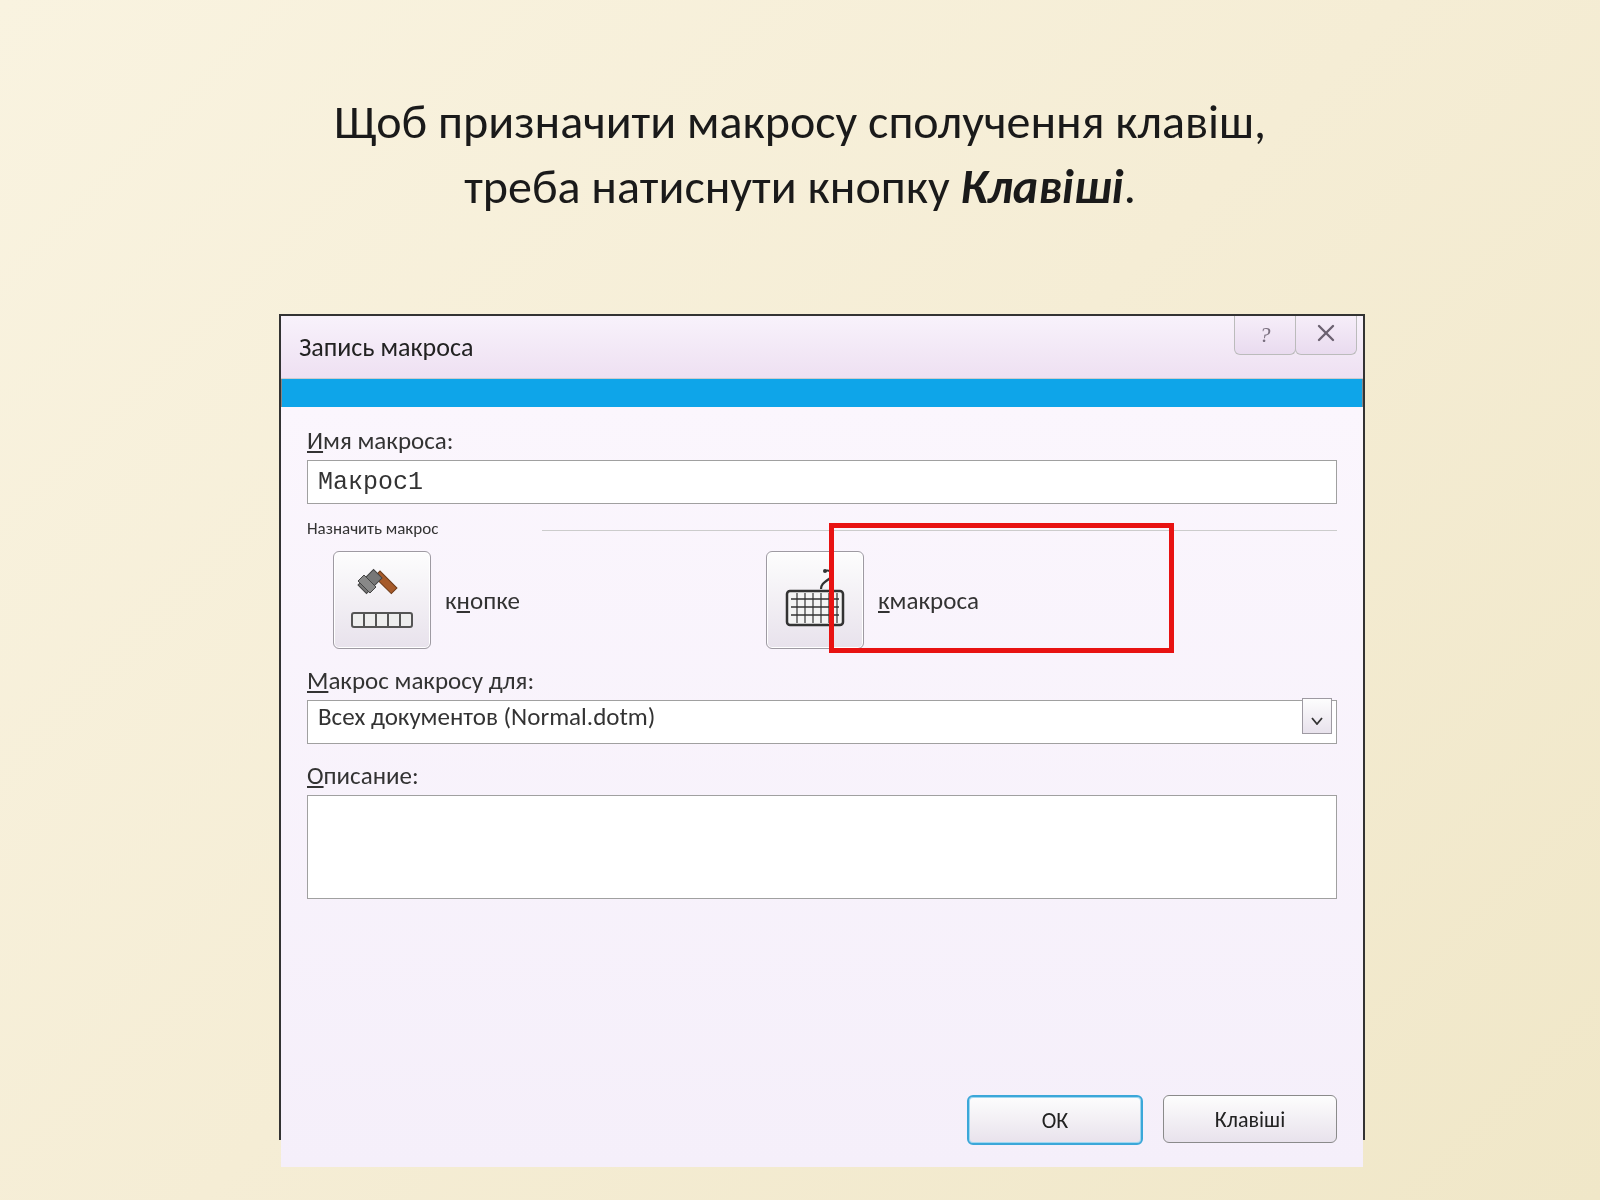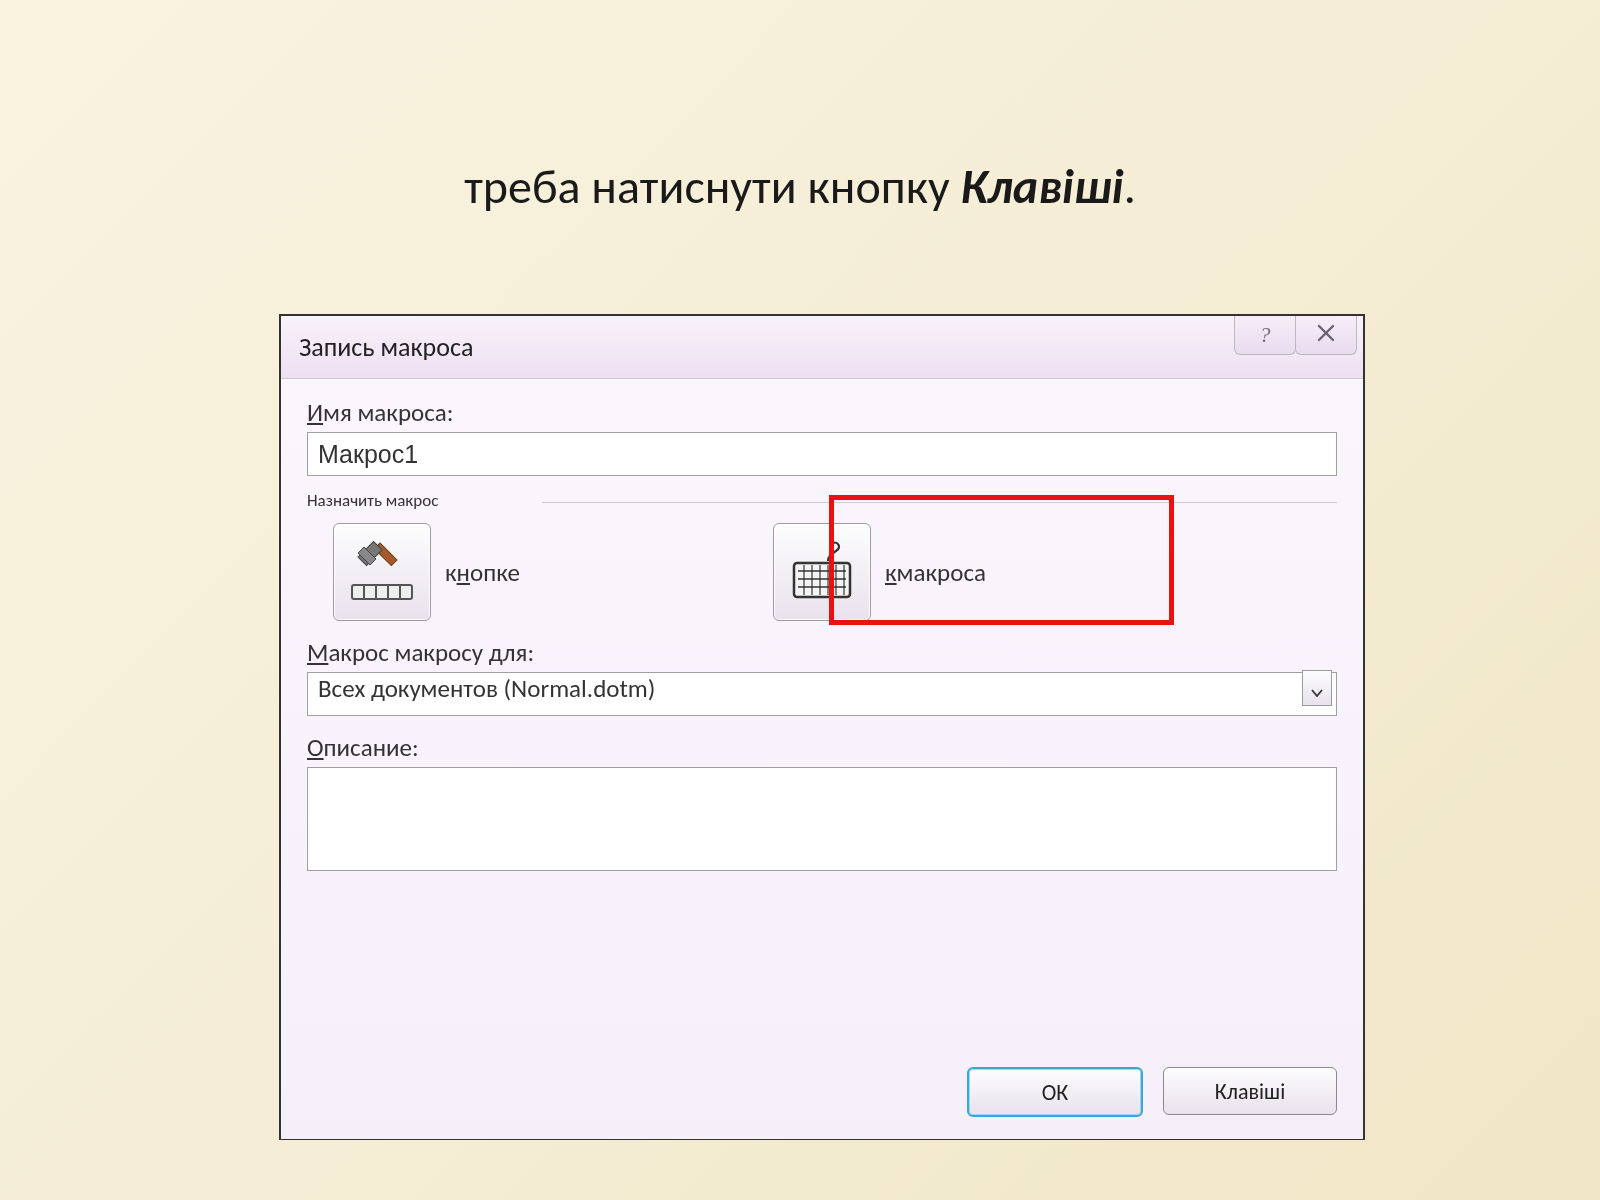--- a/index.html
+++ b/index.html
@@ -73,39 +73,40 @@
 
   
   .dialog-body {
     padding: 18px 26px 22px 26px;
     font-size: 25px;
     color: #333;
     background: linear-gradient(to bottom, #fbf6fd 0%, #f5effa 100%);
     height: calc(100% - 62px);
     box-sizing: border-box;
     position: relative;
+    margin-top: 28px;
   }
 
   .field-label {
     font-size: 25px;
     color: #333;
     margin-bottom: 4px;
   }
   .field-label .u { text-decoration: underline; }
 
   .text-input {
     width: 100%;
     box-sizing: border-box;
     height: 44px;
     border: 1px solid #a0a0a0;
     background: #fff;
     font-size: 25px;
     padding: 4px 10px;
     color: #333;
-    font-family: Liberation Sans, sans-serif;
+    font-family: Liberation Mono, monospace;
   }
 
   .section-label {
     margin-top: 14px;
     font-size: 17px;
     color: #333;
     position: relative;
   }
   .section-label::after {
     content: "";
@@ -115,21 +116,21 @@
     top: 55%;
     height: 1px;
     background: #ccc;
   }
 
   .assign-row {
     display: flex;
     align-items: center;
     margin-top: 12px;
     margin-bottom: 12px;
-    gap: 20px;
+    gap: 13px;
   }
 
   .icon-btn {
     width: 96px;
     height: 96px;
     background: linear-gradient(to bottom, #fdfdfd, #e8e2ec);
     border: 1px solid #9e9aa2;
     border-radius: 6px;
     display: flex;
     align-items: center;
@@ -208,21 +209,21 @@
     border: 2px solid #3ba7d9;
     box-shadow: 0 0 0 1px #9fd7f0 inset;
   }
 
   .mt { margin-top: 16px; }
 </style>
 </head>
 <body>
 
 <div class="slide-heading">
-  <br>
+  <span>Щоб призначити макросу сполучення клавіш,</span><br>
   <span>треба натиснути кнопку </span><span class="emph">Клавіші</span><span>.</span>
 </div>
 
 <div class="dialog-wrap">
 
   <div class="titlebar">
     <span class="titlebar-text">Запись макроса</span>
     <div class="titlebar-btns">
       <div class="tb-btn">
         <span style="font-family:Georgia,serif;font-style:italic;">?</span>

